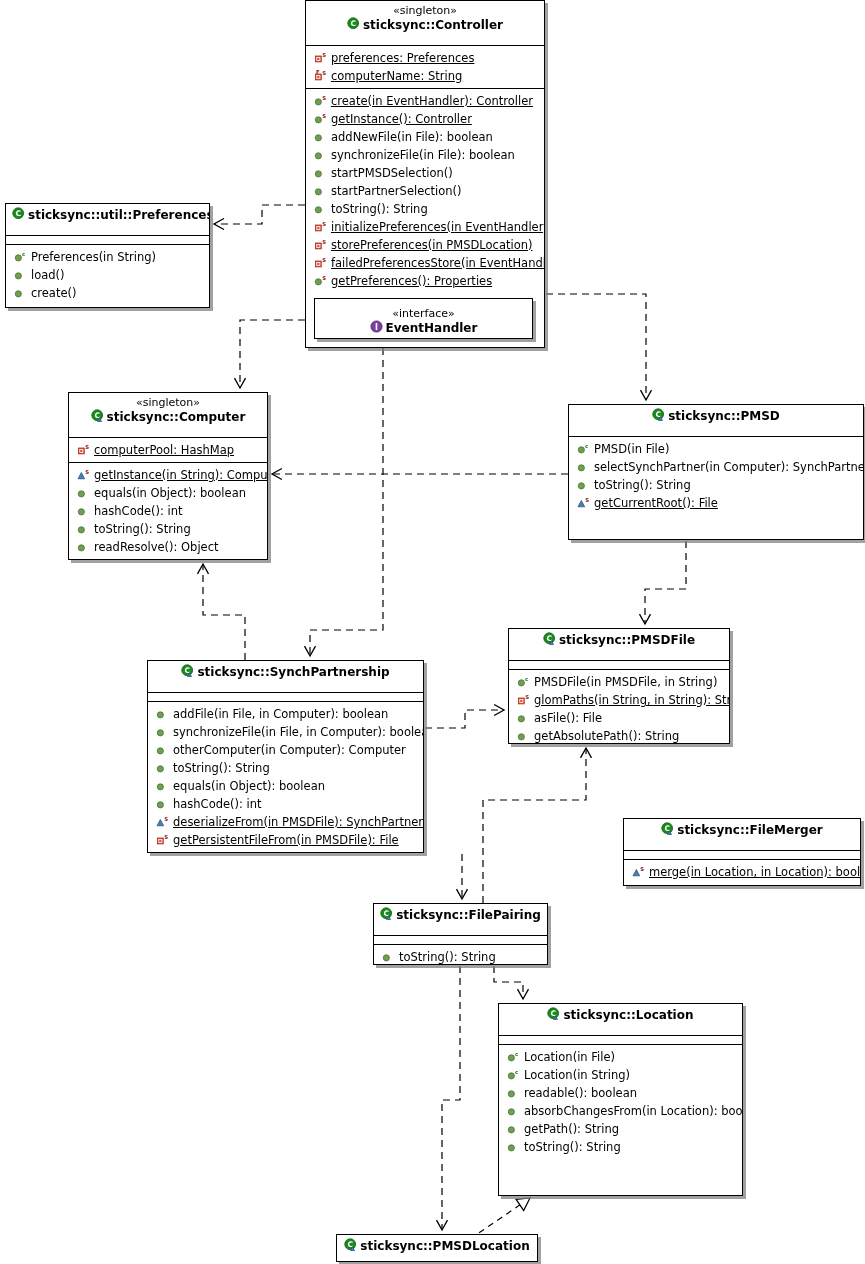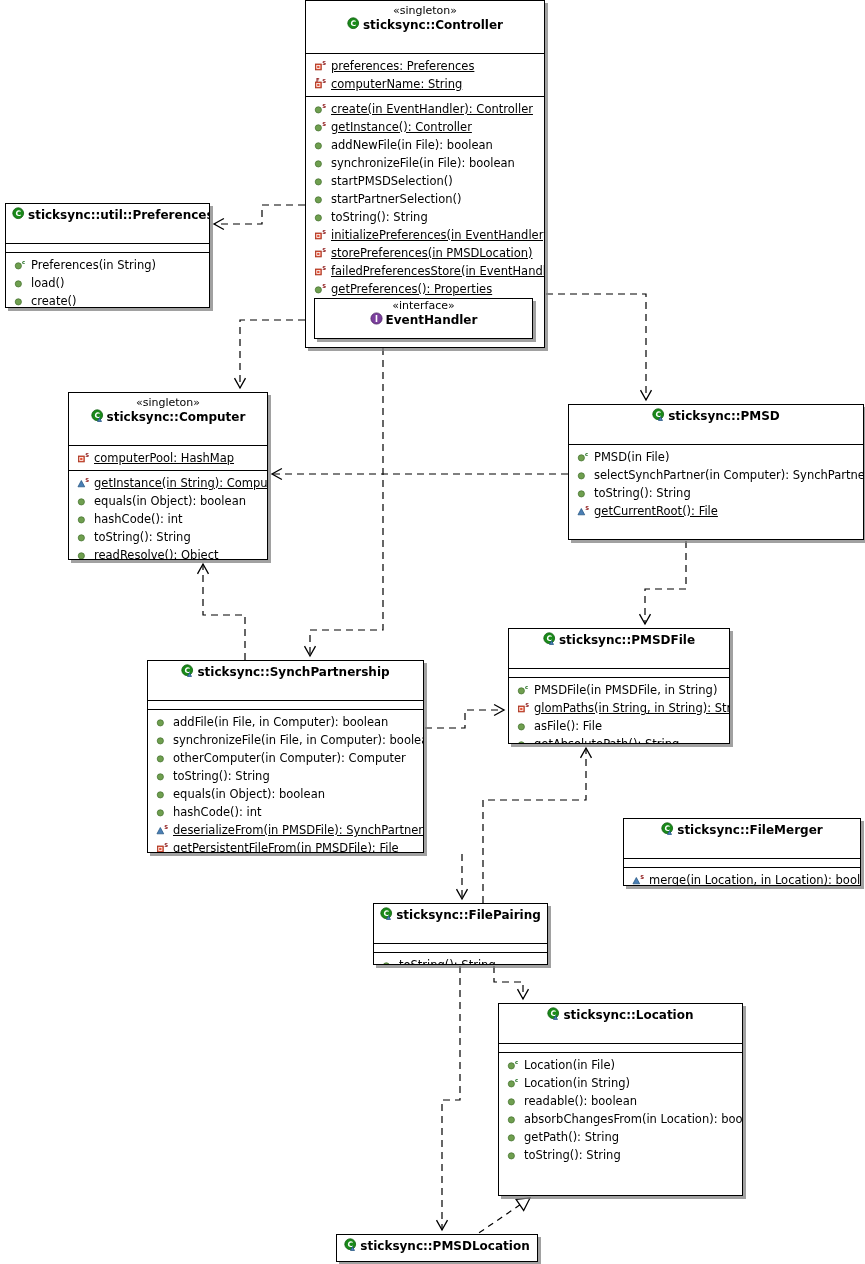--- a/index.html
+++ b/index.html
@@ -29,21 +29,21 @@
   }
   .uml-class {
     position: absolute;
     background: #ffffff;
     border: 1px solid #000000;
     box-shadow: 3px 3px 0 rgba(130,130,130,0.75);
     box-sizing: border-box;
     overflow: hidden;
   }
   .cls-header {
-    padding: 3px 6px 20px 6px;
+    padding: 3px 6px 12px 6px;
     text-align: center;
     border-bottom: 1px solid #000000;
     white-space: nowrap;
   }
   .cls-header.no-border { border-bottom: none; }
   .stereotype {
     display: block;
     font-size: 11px;
     color: #000;
     line-height: 13px;
@@ -84,21 +84,21 @@
   .member.static-m .mtxt { text-decoration: underline; }
 
   
   .nested-iface {
     position: absolute;
     background: #ffffff;
     border: 1px solid #000000;
     box-shadow: 3px 3px 0 rgba(130,130,130,0.75);
     box-sizing: border-box;
     text-align: center;
-    padding: 0 6px 5px 6px;
+    padding: 8px 6px 5px 6px;
   }
 </style>
 </head>
 <body>
 
 <div id="canvas">
 
   <svg id="edges" viewBox="0 0 865 1264" width="865" height="1264">
     <defs>
       <marker id="openArrow" viewBox="0 0 12 12" refX="10" refY="6" markerWidth="11" markerHeight="11" orient="auto-start-reverse">

